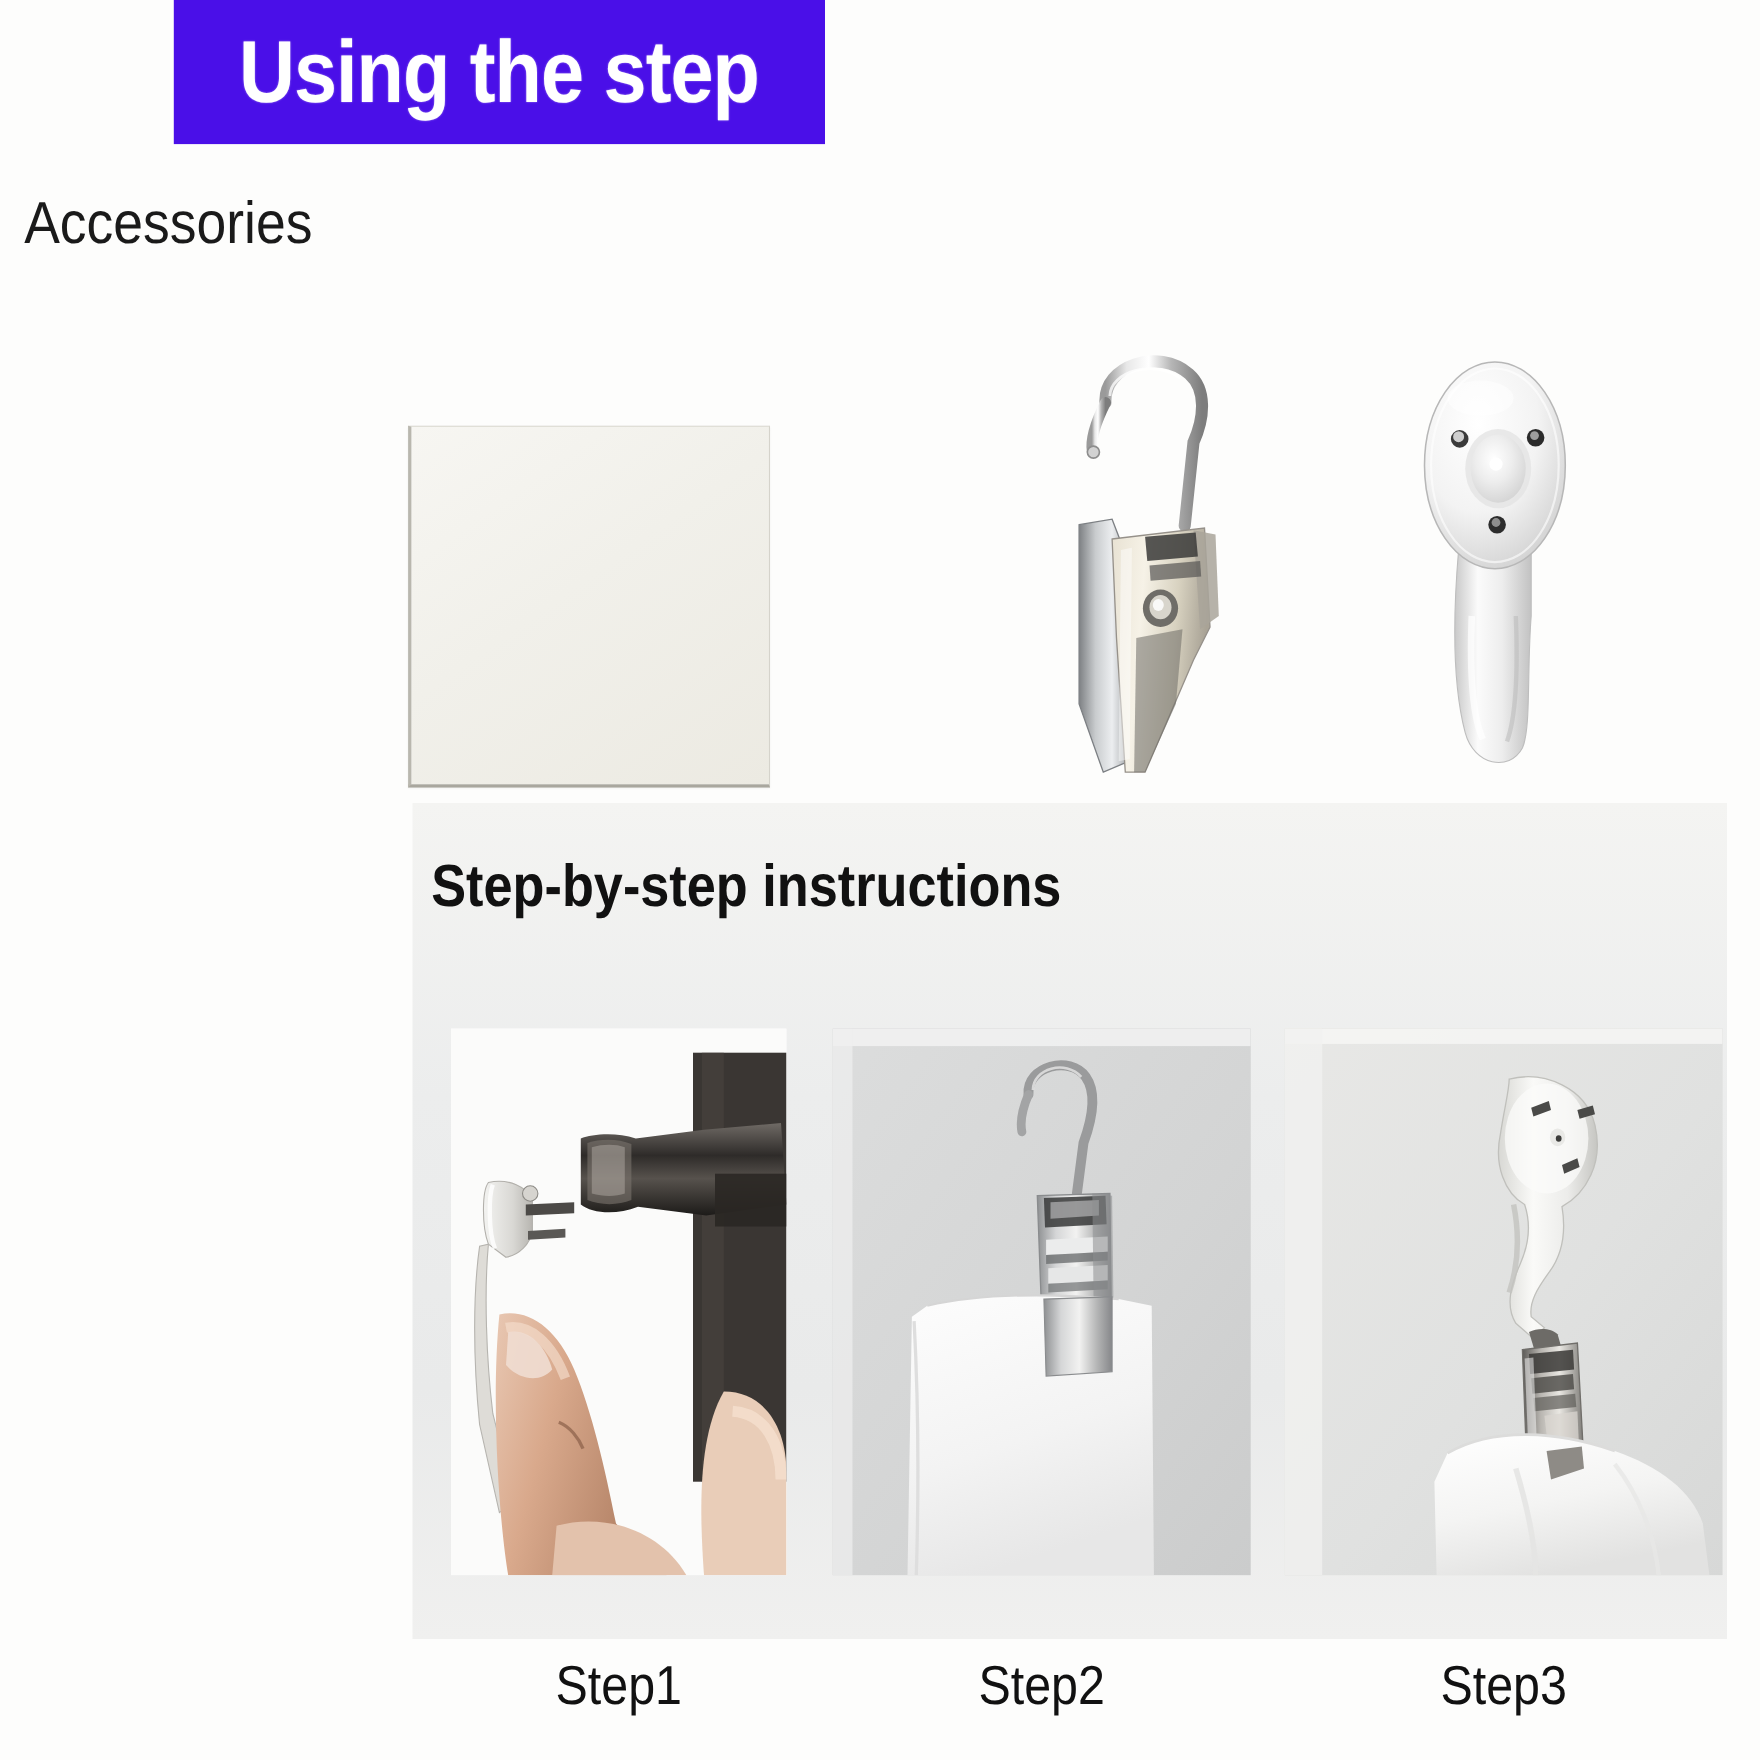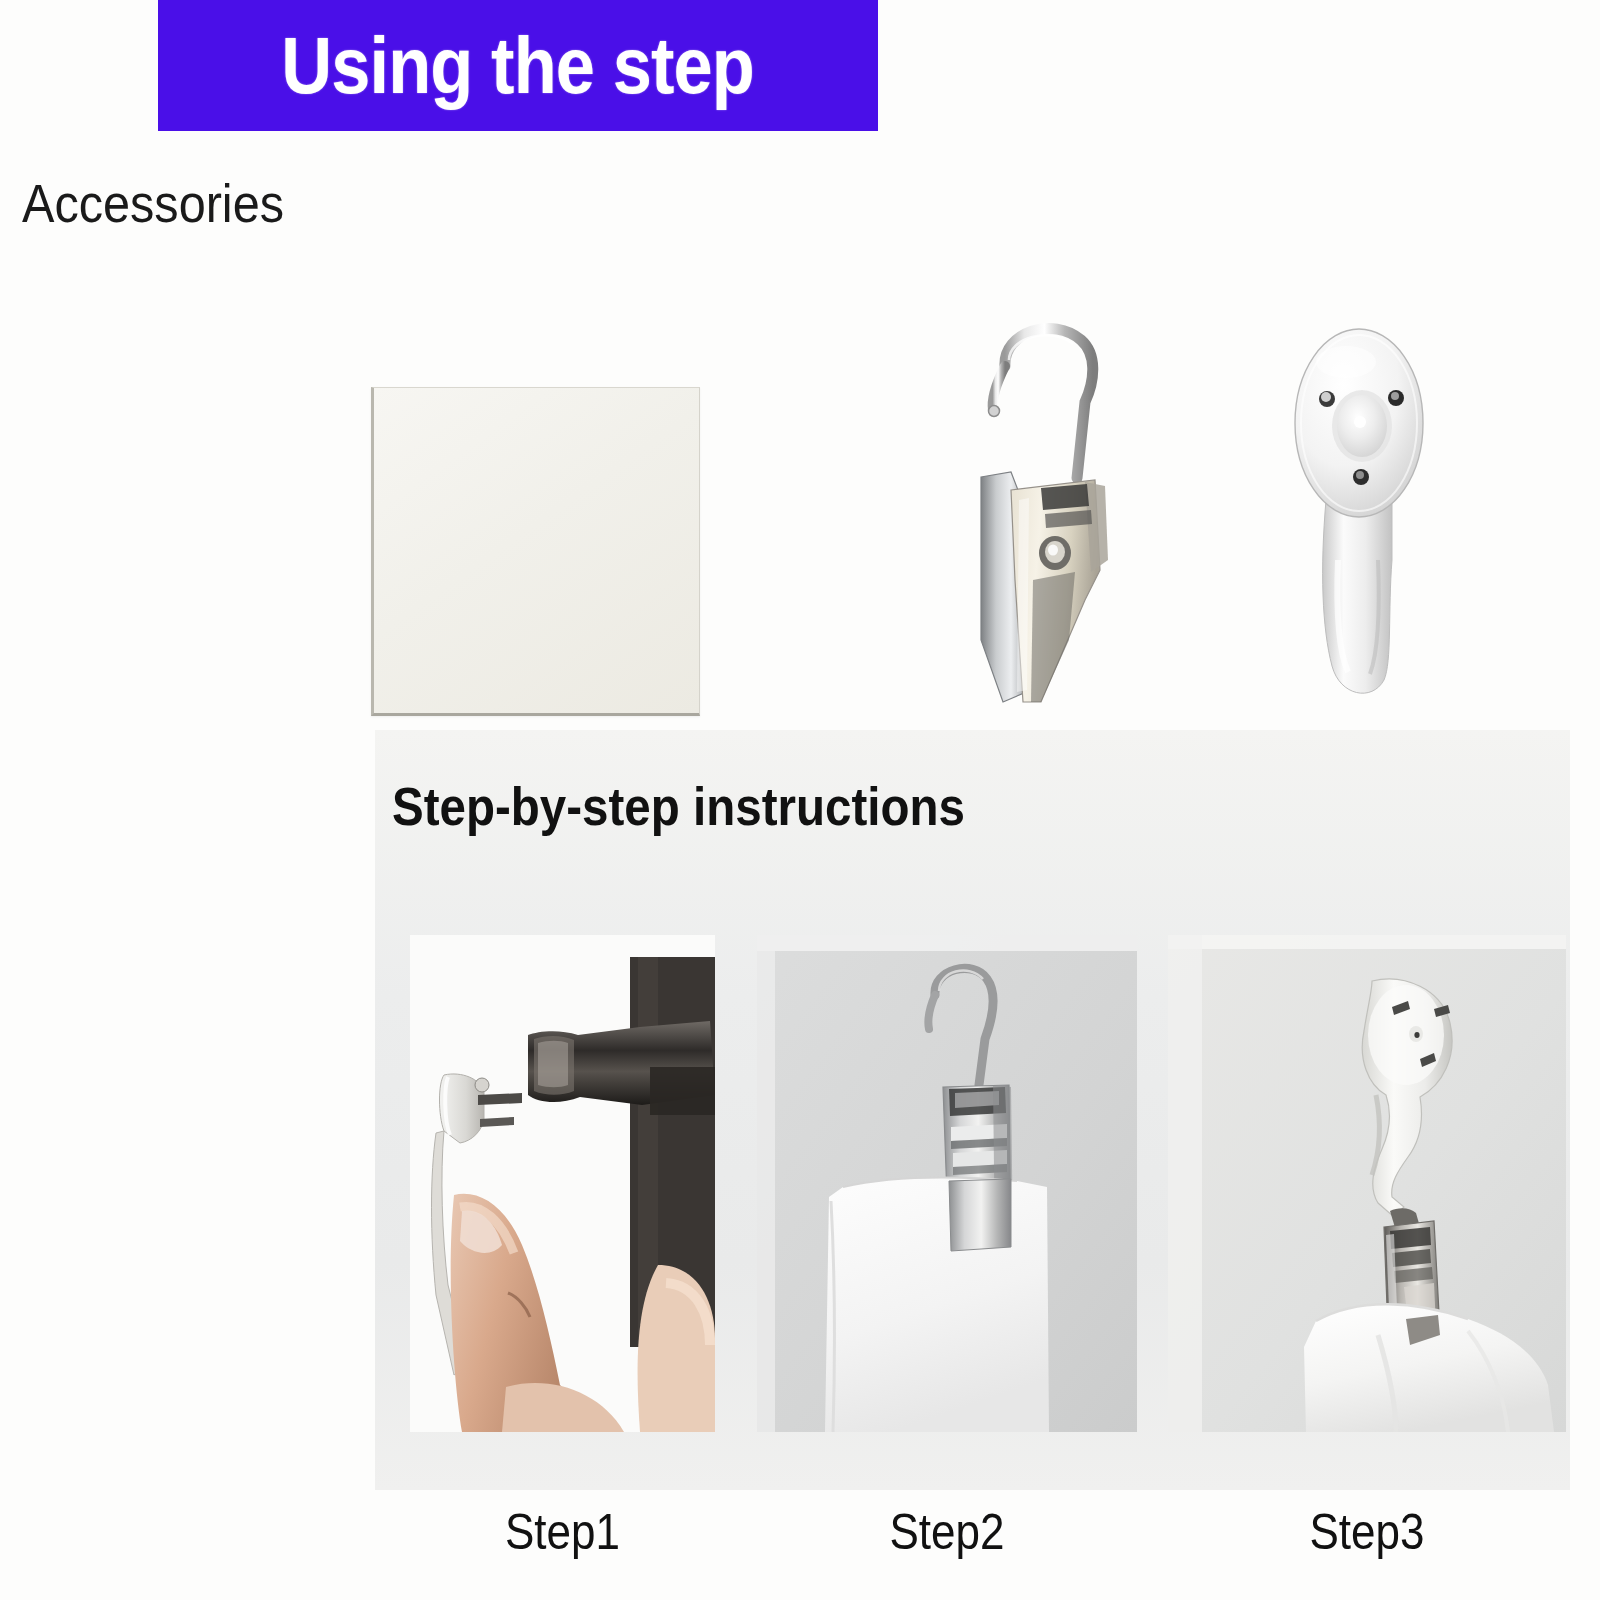--- a/index.html
+++ b/index.html
@@ -8,21 +8,21 @@
     background:#fdfdfc;
     font-family:"Liberation Sans", sans-serif;
     color:#111;
     overflow:hidden;
     position:relative;
   }
   .page{position:absolute;inset:0;}
 
   
   .banner{
-    position:absolute;left:158px;top:0;width:720px;height:131px;
+    position:absolute;left:158px;top:0;width:592px;height:131px;
     background:#4a0fe8;
     display:flex;align-items:center;justify-content:center;
   }
   .banner-title{
     color:#ffffff;
     font-size:80px;
     font-weight:bold;
     letter-spacing:-1px;
     transform:scaleX(0.88);
     text-shadow:0 0 2px rgba(255,255,255,.5);

